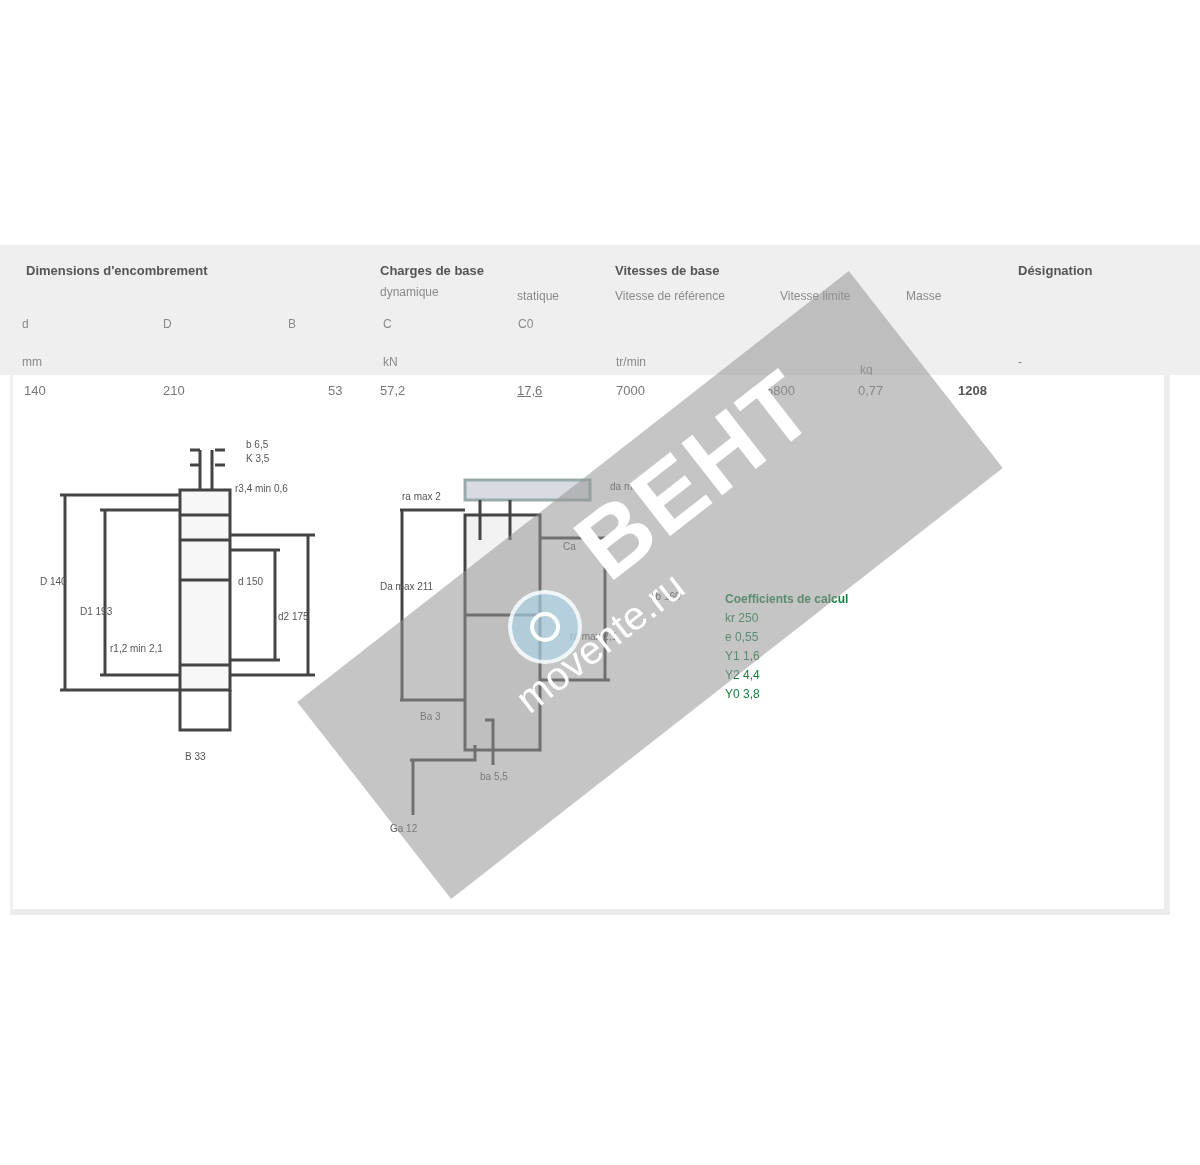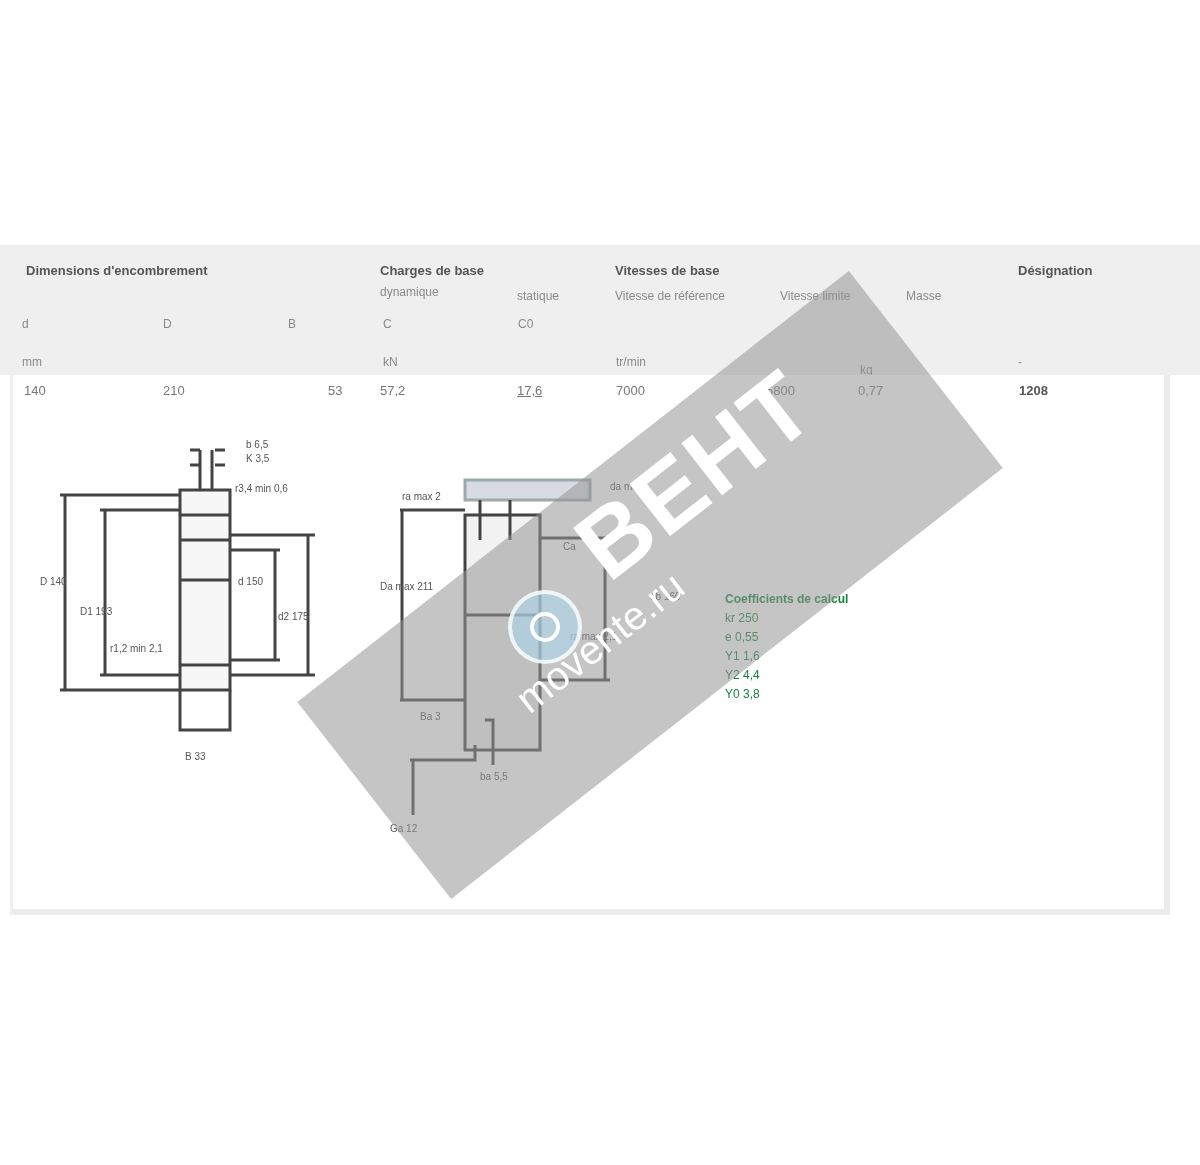--- a/index.html
+++ b/index.html
@@ -51,21 +51,21 @@
 
 <div class="row">
   <span class="t" style="left:24px;">140</span>
   <span class="t" style="left:163px;">210</span>
   <span class="t" style="left:285px;margin-left:43px;">53</span>
   <span class="t" style="left:380px;">57,2</span>
   <span class="t" style="left:517px;text-decoration:underline;">17,6</span>
   <span class="t" style="left:616px;">7000</span>
   <span class="t" style="left:766px;">5800</span>
   <span class="t" style="left:858px;">0,77</span>
-  <span class="t" style="left:1019px;font-weight:bold;color:#555;">1208</span>
+  <span class="t" style="left:958px;font-weight:bold;color:#555;">1208</span>
 </div>
 
 <svg style="position:absolute;left:40px;top:430px;" width="300" height="340" viewBox="0 0 300 340">
   <g stroke="#444" stroke-width="3" fill="none">
     <path d="M140 60 H190 V260 H140 Z" fill="#f7f7f7"></path>
     <line x1="140" y1="85" x2="190" y2="85"></line>
     <line x1="140" y1="110" x2="190" y2="110"></line>
     <line x1="140" y1="150" x2="190" y2="150"></line>
     <line x1="140" y1="235" x2="190" y2="235"></line>
     <path d="M150 20 h10 M175 20 h10 M150 35 h10 M175 35 h10 M160 20 v40 M172 20 v40"></path>

